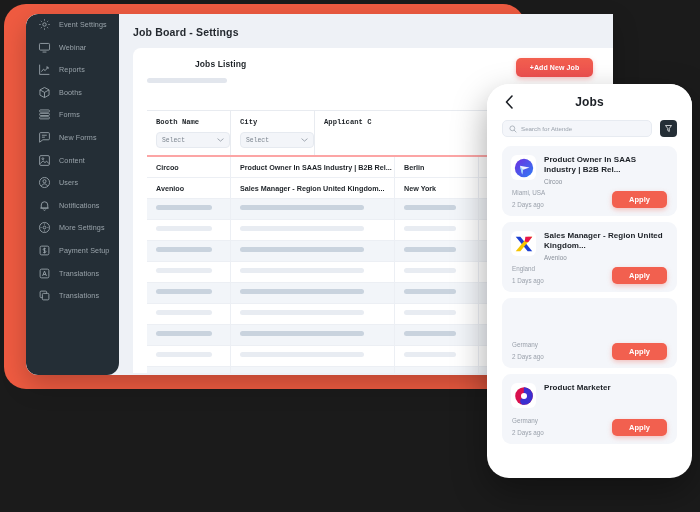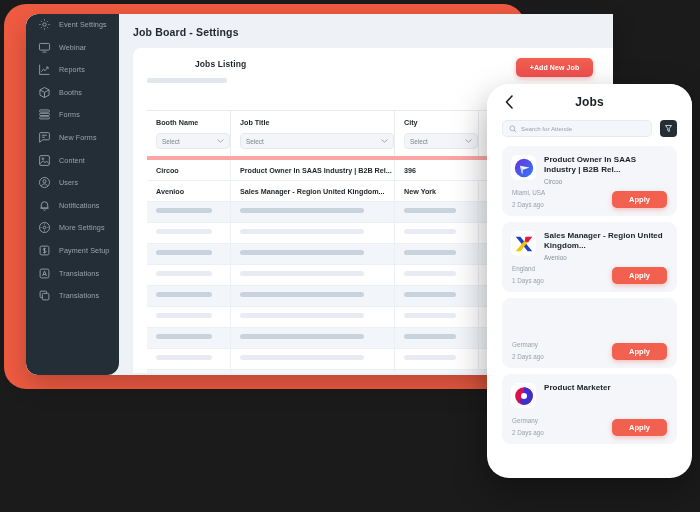--- a/index.html
+++ b/index.html
@@ -82,21 +82,21 @@
   }
   .panel-head { padding: 11px 0 0 14px; }
   .panel-title { font-size: 8.5px; font-weight: bold; color: #1e2328; letter-spacing:.1px;margin-left:48px;}
   .skeleton-line {
     margin-top: 9px;
     width: 80px; height: 5px; border-radius: 3px; background: #e2e6ed;
   }
 
   
   .table { position: absolute; left: 14px; top: 62px; width: 466px; }
-  .thead { display: flex; border-top: 1px solid #e8ebf0; border-bottom: 4px solid #fca5a5; }
+  .thead { display: flex; border-top: 1px solid #e8ebf0; border-bottom: 2px solid #fca5a5; font-family: Liberation Mono, monospace; }
   .th {
     border-right: 1px solid #e8ebf0;
     padding: 7px 0 7px 9px;
   }
   .th:last-child { border-right: none; }
   .th-label { font-size: 7.2px; font-weight: bold; color: #1e2328; white-space: nowrap; }
   .select {
     margin-top: 6px;
     height: 16px;
     background: #f3f5f9;
@@ -356,29 +356,20 @@
           <div class="thead" id="table-head">
   <div class="th w-booth">
     <div class="th-label">Booth Name</div>
     <div class="select">
         <span>Select</span>
         <svg class="chev" viewBox="0 0 10 6" fill="none" stroke="#8d959f" stroke-width="1.2" stroke-linecap="round" stroke-linejoin="round">
                     <path d="M1 1.3L5 4.7L9 1.3"></path>
                   </svg>
       </div>
   </div>
-  <div class="th w-title">
-    <div class="th-label">Job Title</div>
-    <div class="select">
-        <span>Select</span>
-        <svg class="chev" viewBox="0 0 10 6" fill="none" stroke="#8d959f" stroke-width="1.2" stroke-linecap="round" stroke-linejoin="round">
-                    <path d="M1 1.3L5 4.7L9 1.3"></path>
-                  </svg>
-      </div>
-  </div>
   <div class="th w-city">
     <div class="th-label">City</div>
     <div class="select">
         <span>Select</span>
         <svg class="chev" viewBox="0 0 10 6" fill="none" stroke="#8d959f" stroke-width="1.2" stroke-linecap="round" stroke-linejoin="round">
                     <path d="M1 1.3L5 4.7L9 1.3"></path>
                   </svg>
       </div>
   </div>
   <div class="th w-appl">
@@ -386,20 +377,23 @@
 
   </div>
             </div>
           <div id="table-body">
               <div class="trow">
     <div class="td w-booth">
                   <div class="td-text">Circoo</div>
                 </div>
     <div class="td w-title">
                   <div class="td-text">Product Owner In SAAS Industry | B2B Rel...</div>
+                </div>
+    <div class="td w-city">
+                  <div class="td-text">Berlin</div>
                 </div>
     <div class="td w-appl">
                   <div class="td-text">396</div>
                 </div>
   </div>
               <div class="trow">
     <div class="td w-booth">
                   <div class="td-text">Avenioo</div>
                 </div>
     <div class="td w-title">

